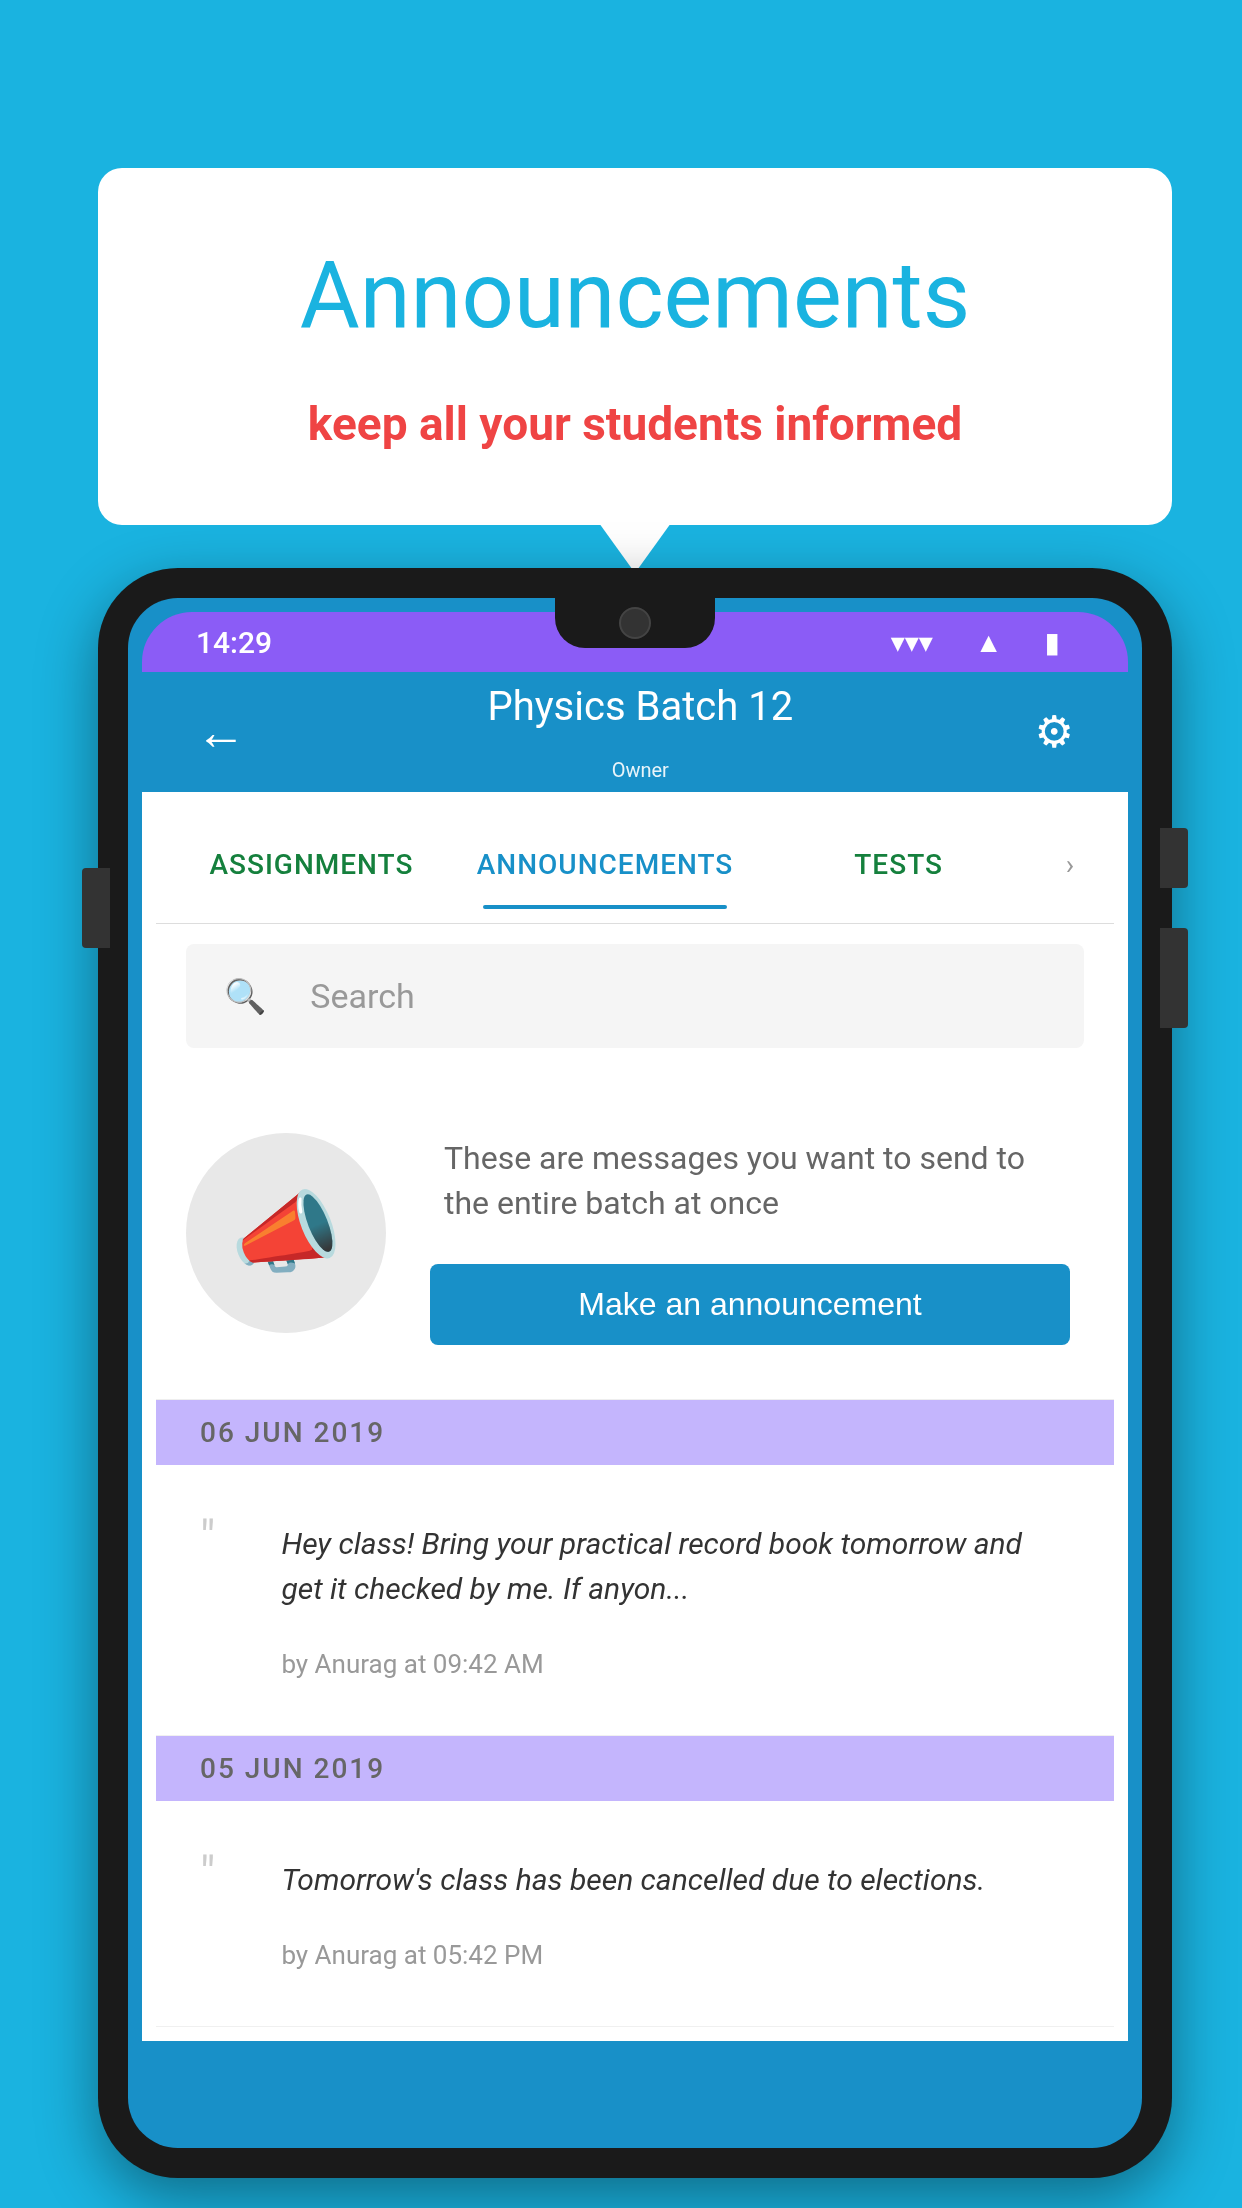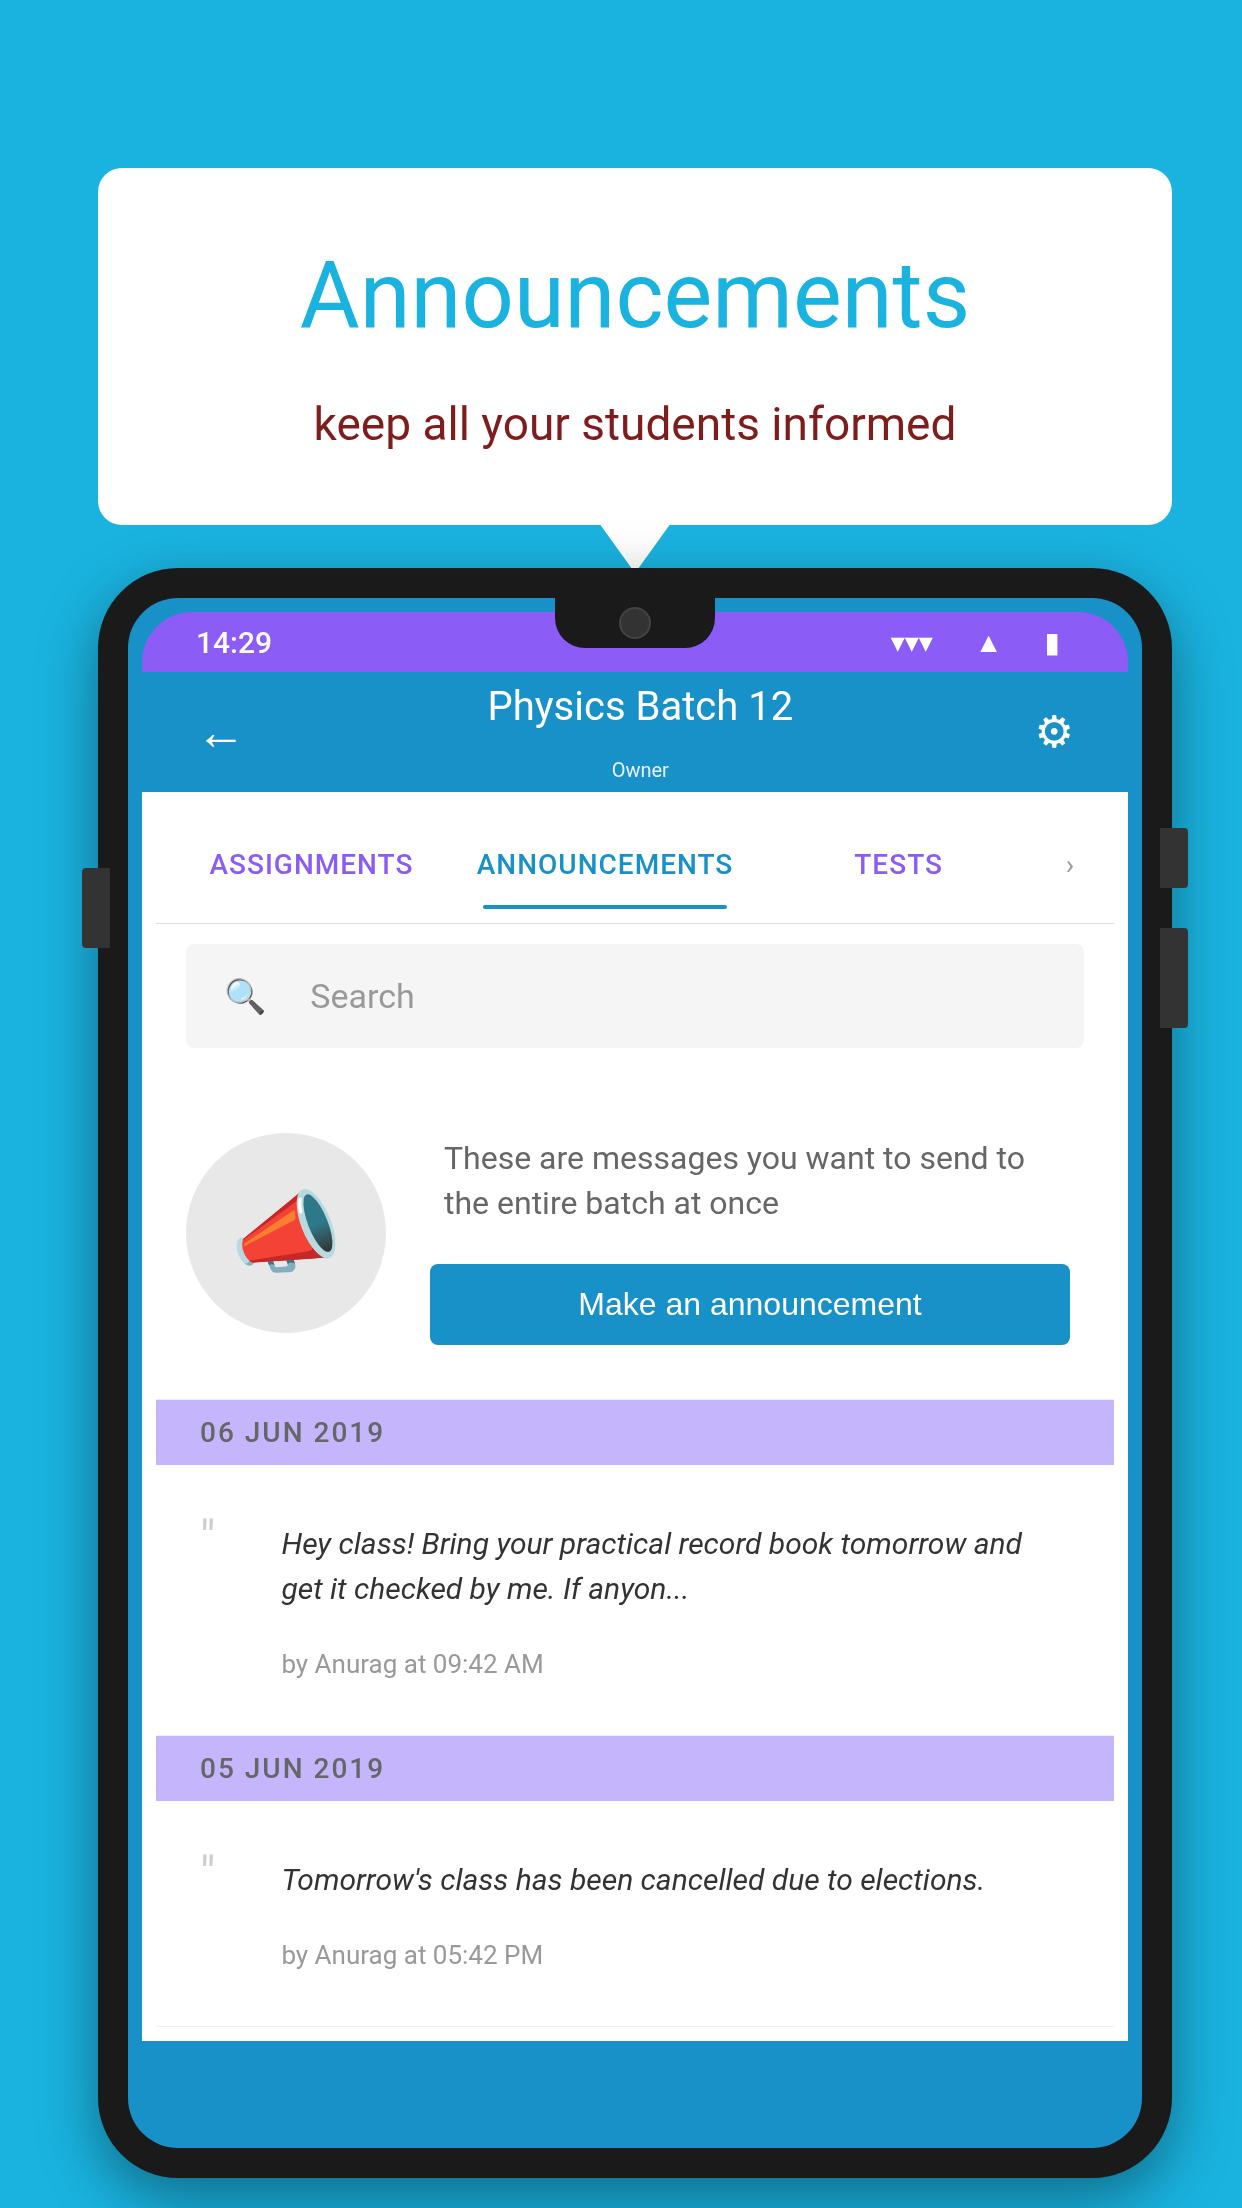--- a/index.html
+++ b/index.html
@@ -44,22 +44,22 @@
 
     .speech-bubble .title {
       font-size: 92px;
       color: #1ab3e0;
       font-weight: 400;
       margin-bottom: 20px;
     }
 
     .speech-bubble .subtitle {
       font-size: 46px;
-      color: #7f1d1d;
-      font-weight: 400;
+      color: #ef4444;
+      font-weight: 700;
     }
 
     
     .phone-container {
       position: absolute;
       top: 540px;
       left: 70px;
       right: 70px;
       bottom: 30px;
     }
@@ -175,21 +175,21 @@
       background: white;
       display: flex;
       border-bottom: 1px solid #ddd;
     }
 
     .tab-item {
       flex: 1;
       text-align: center;
       padding: 28px 10px;
       font-size: 28px;
-      color: #8b5cf6;
+      color: #15803d;
       font-weight: 500;
       letter-spacing: 1px;
       cursor: pointer;
       position: relative;
     }
 
     .tab-item.active {
       color: #1890c8;
     }
 

